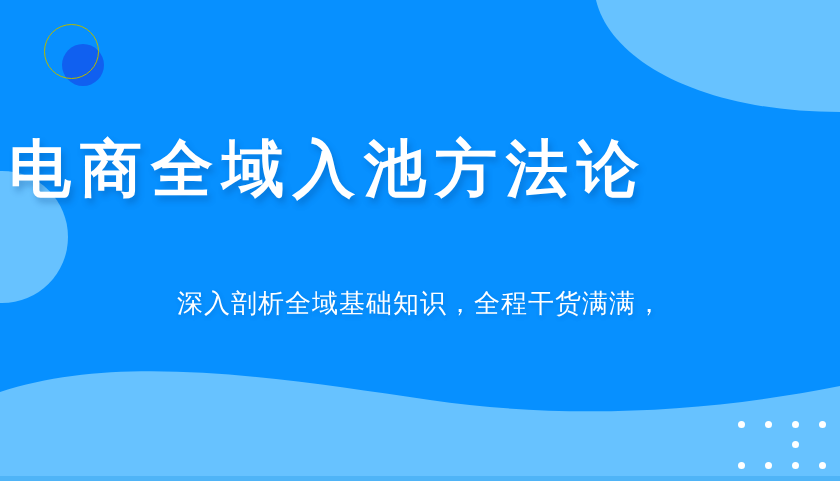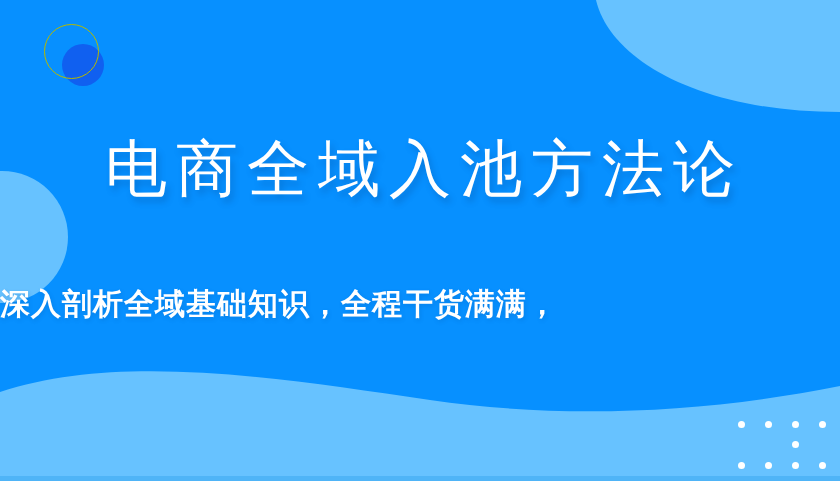--- a/index.html
+++ b/index.html
@@ -68,40 +68,40 @@
     justify-content: flex-start;
     pointer-events: none;
   }
 
   .title {
     margin: 0;
     position: absolute;
     top: 132px;
     left: 0;
     right: 0;
-    text-align: center;
     color: #ffffff;
     font-size: 62px;
     line-height: 74px;
-    font-weight: 400;
+    font-weight: 700;
     letter-spacing: 9px;
     text-indent: 9px;
     white-space: nowrap;
     text-shadow: 3px 5px 6px rgba(0, 60, 130, 0.28);
   }
 
   .subtitle {
     position: absolute;
     top: 280px;
     left: 0;
     right: 0;
+    text-align: center;
     color: #ffffff;
-    font-size: 30px;
+    font-size: 26px;
     line-height: 47px;
-    font-weight: 700;
+    font-weight: 400;
     letter-spacing: 1px;
     text-shadow: 1px 2px 4px rgba(0, 60, 130, 0.18);
   }
   .subtitle-line {
     display: block;
     white-space: nowrap;
   }
 
   
   .dot-grid {

